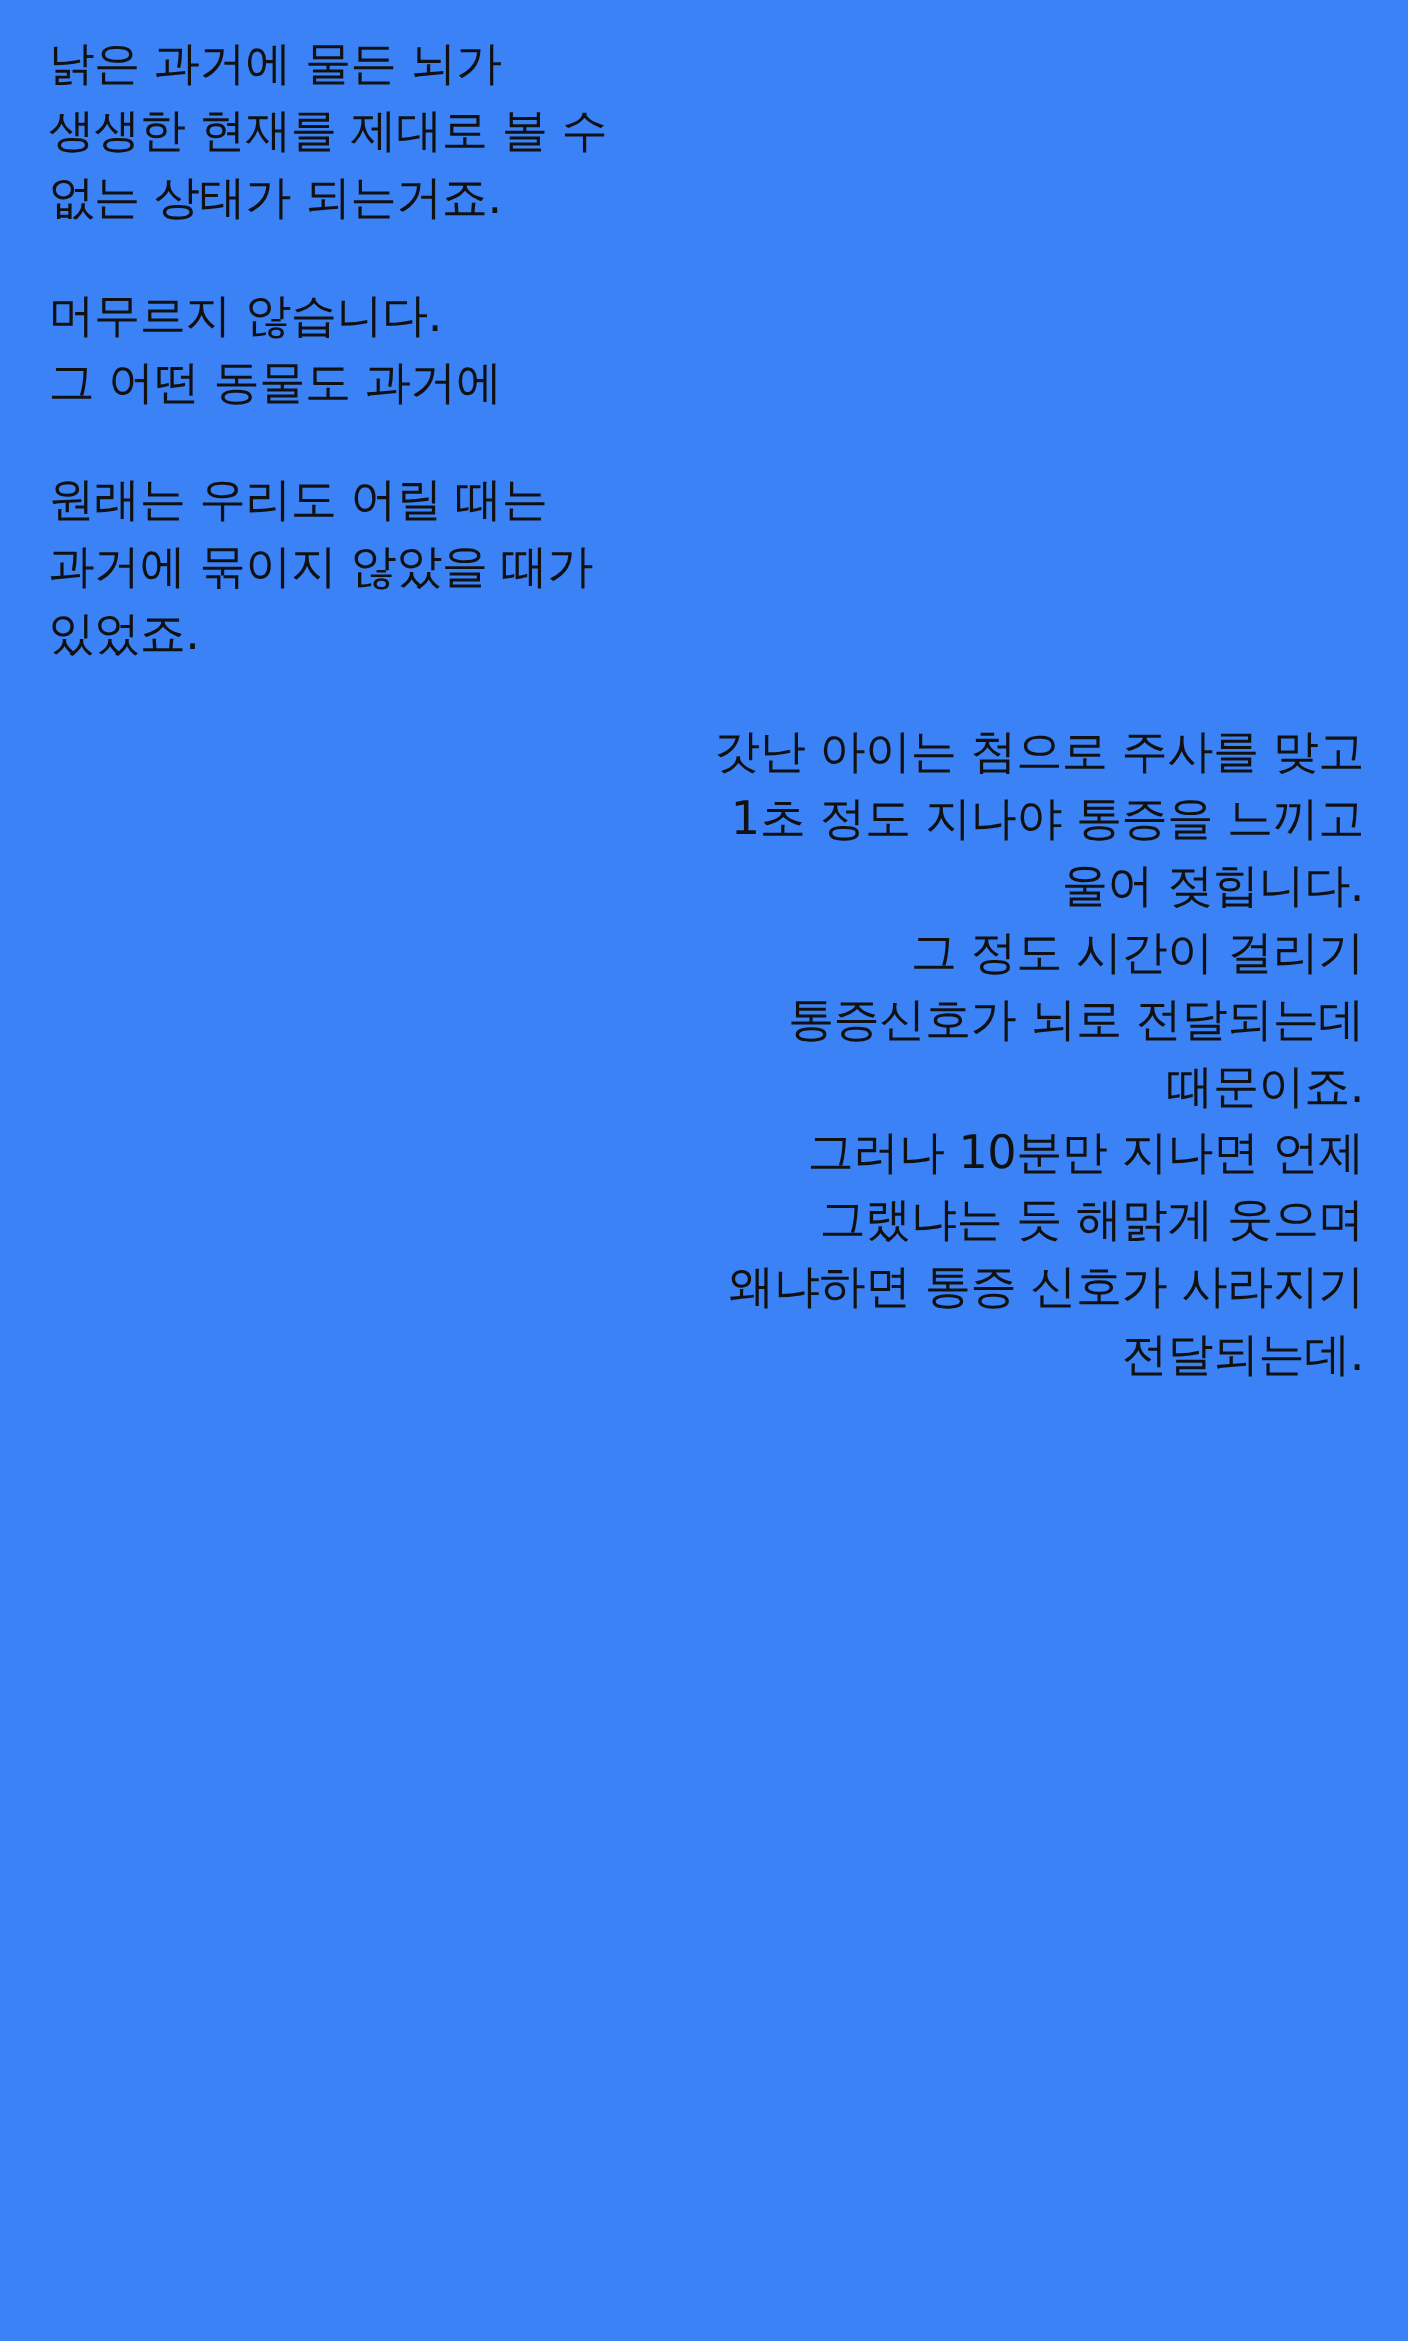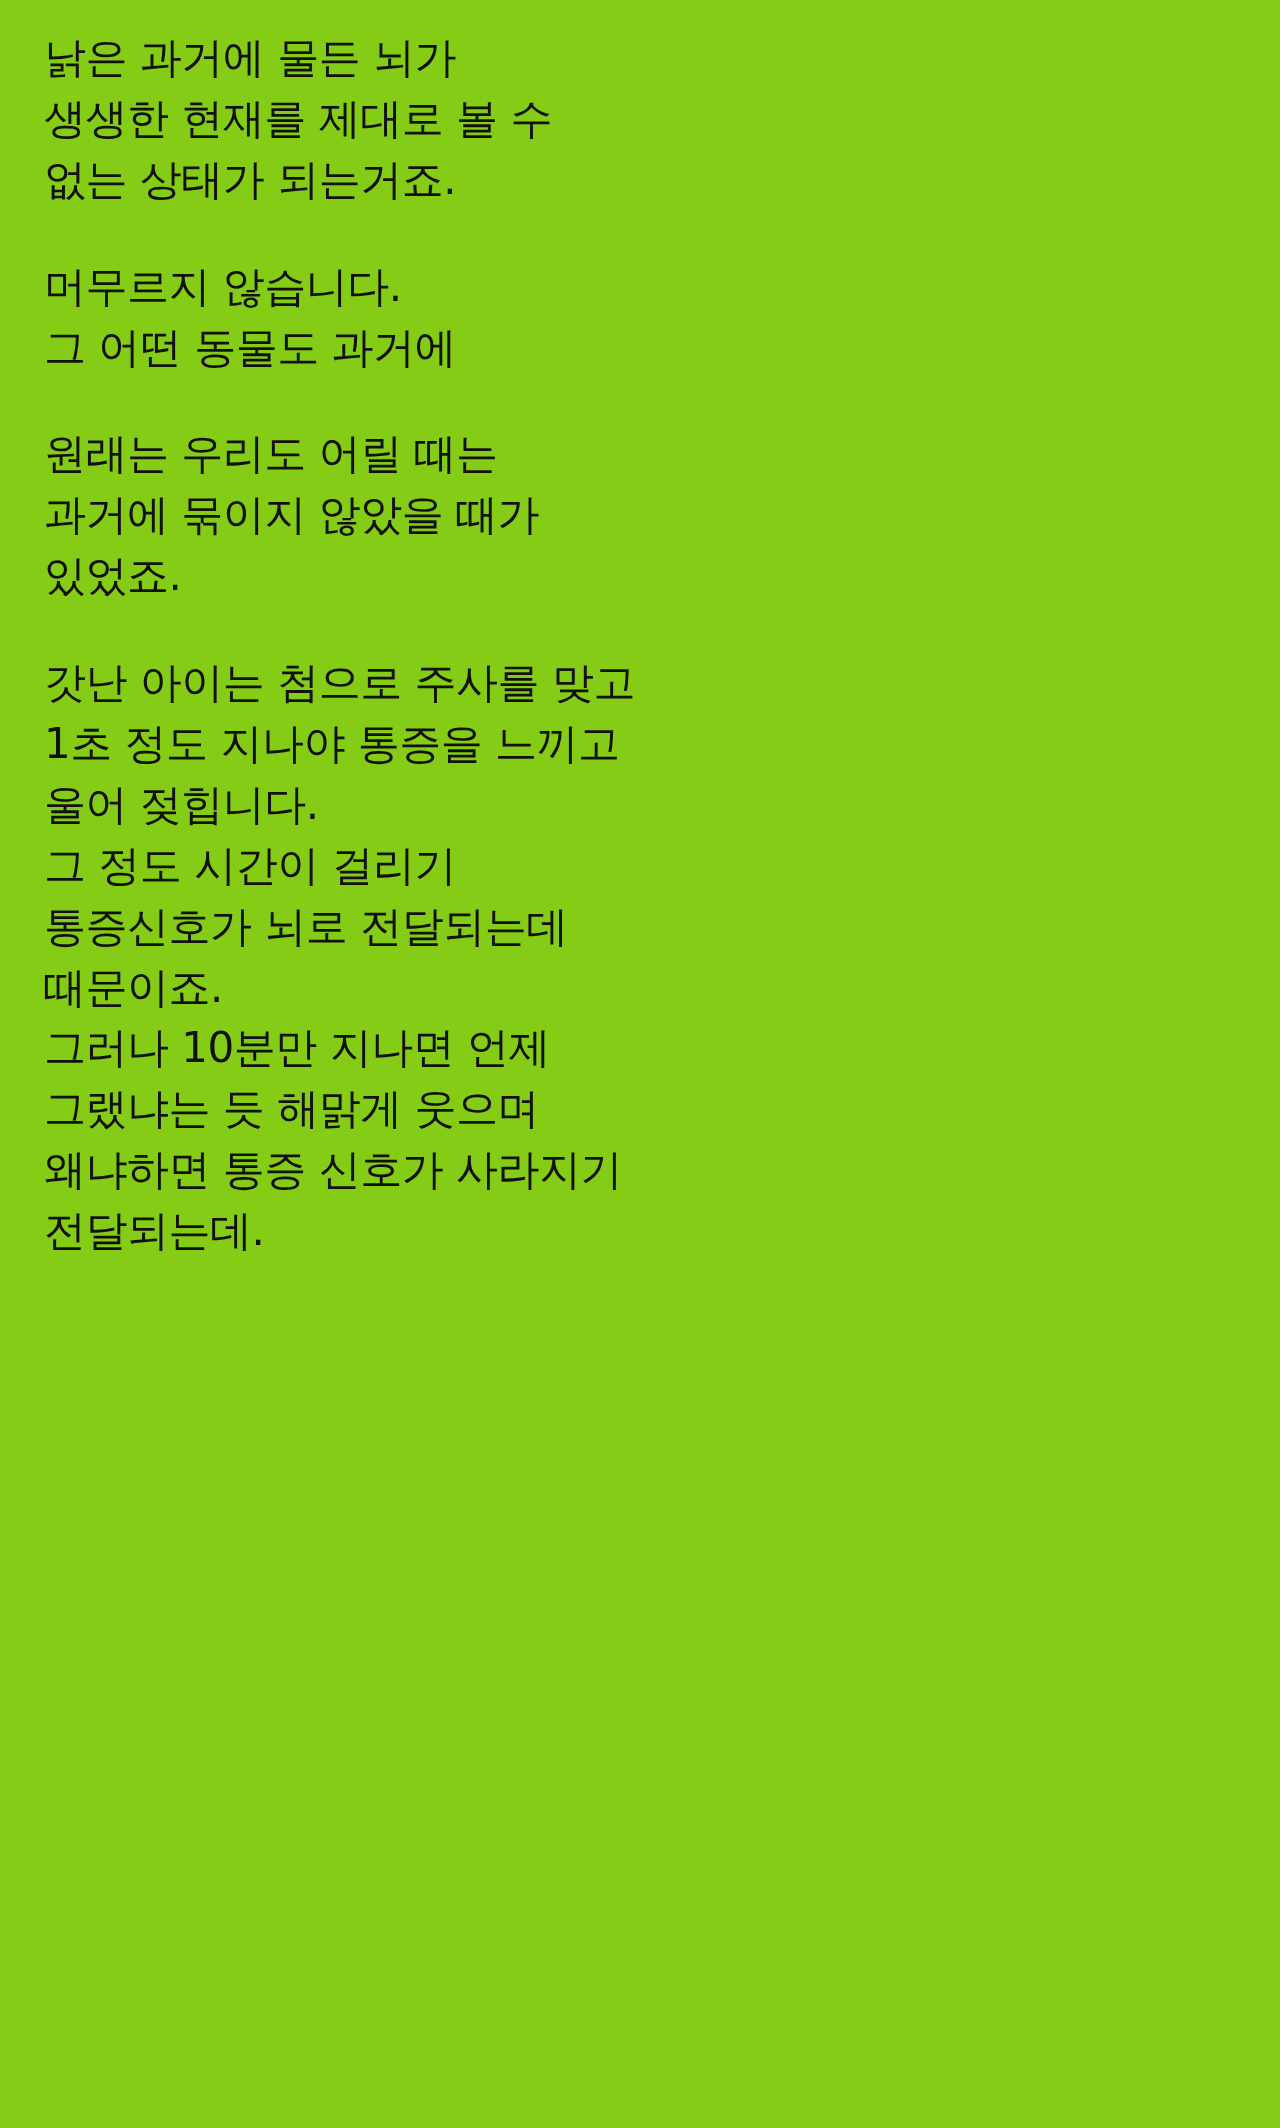--- a/index.html
+++ b/index.html
@@ -10,35 +10,36 @@
   body {
     width: 1280px;
     min-height: 2128px;
     font-family: "DejaVu Sans", "Liberation Sans", sans-serif;
     color: #1a1a1a;
   }
   .page {
     width: 1280px;
     min-height: 2128px;
     box-sizing: border-box;
-    background: #84cc16;
+    background: #3b82f6;
     padding: 28px 40px 40px 44px;
   }
   .text-body {
     font-size: 42px;
     line-height: 1.45;
     letter-spacing: -0.5px;
     font-weight: 400;
     color: #111111;
   }
   .para {
     margin: 0 0 46px 0;
   }
   .para:last-child {
     margin-bottom: 0;
+    text-align: right;
   }
   .line {
     display: block;
     white-space: pre-wrap;
   }
 </style>
 </head>
 <body>
 
 <div class="page">

